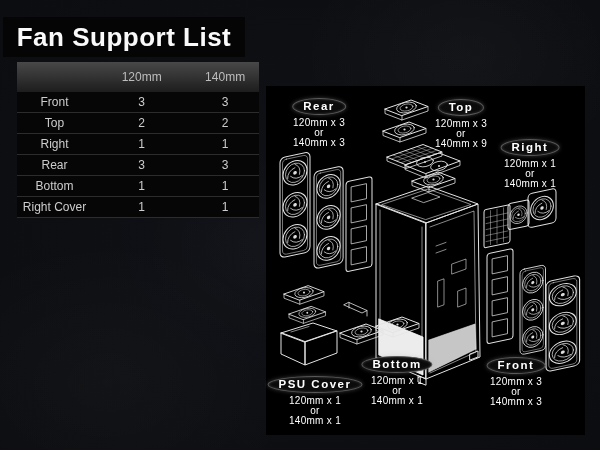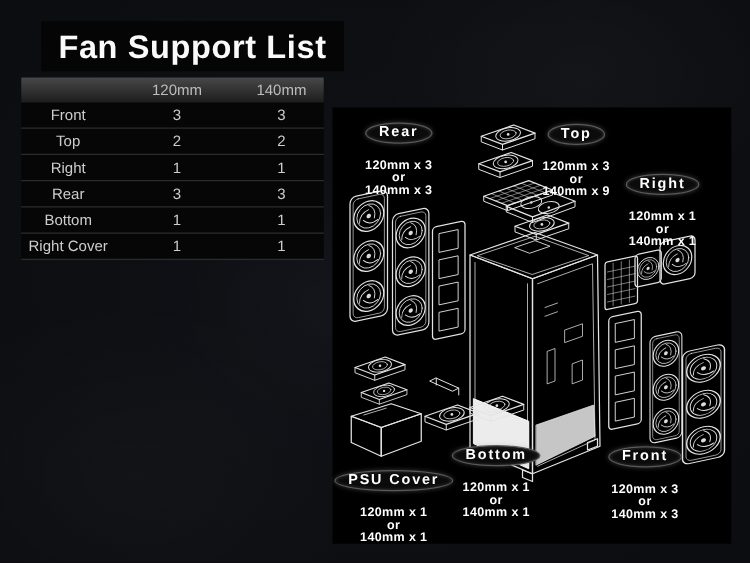--- a/index.html
+++ b/index.html
@@ -8,51 +8,51 @@
     font-family:"Liberation Sans",sans-serif;
     background-color:#0c0d10;
     background-image:
       radial-gradient(ellipse 260px 180px at 78% 12%, rgba(255,255,255,0.028), transparent 65%),
       radial-gradient(ellipse 300px 220px at 18% 85%, rgba(255,255,255,0.022), transparent 65%),
       radial-gradient(ellipse 220px 160px at 45% 55%, rgba(255,255,255,0.018), transparent 60%),
       radial-gradient(ellipse 500px 400px at 50% 50%, rgba(20,22,30,0.5), transparent 80%);
   }
   
   .title-bar{
-    position:absolute;left:33px;top:17px;width:242px;height:40px;
+    position:absolute;left:3px;top:17px;width:242px;height:40px;
     background:#050505;color:#fafafa;font-weight:700;font-size:26px;
     letter-spacing:0.5px;text-align:center;line-height:41px;
   }
   .spec-table{
     position:absolute;left:17px;top:62px;width:242px;background:#060606;
     color:#cdcdcd;font-size:12px;
   }
   .thead{
-    display:flex;height:20px;align-items:center;
+    display:flex;height:30px;align-items:center;
     background:linear-gradient(#484848,#1d1d1d);
     color:#bdbdbd;
     justify-content:flex-end;
   }
   .trow{display:flex;height:20px;align-items:center;border-bottom:1px solid #2c2c2c;}
   .c1{width:31%;text-align:center;}
   .c2{width:41%;text-align:center;}
   .c3{width:28%;text-align:center;}
   
   .diagram{
     position:absolute;left:266px;top:86px;width:319px;height:349px;background:#000;
   }
   .diagram svg{position:absolute;left:0;top:0;stroke:#e4e4e4;fill:none;
     stroke-width:1;stroke-linejoin:round;stroke-linecap:round;}
   .dlabel{position:absolute;transform:translateX(-50%);text-align:center;white-space:nowrap;}
   .badge{
     display:inline-block;background:#0b0b0b;border:1.5px solid #5a5a5a;border-radius:50%;
     padding:1px 10px 2px;color:#ffffff;font-weight:700;font-size:11.5px;letter-spacing:1.5px;
     box-shadow:0 0 4px rgba(170,170,170,0.35), inset 0 0 3px rgba(190,190,190,0.25);
   }
-  .spec{margin-top:13px;color:#ffffff;font-size:10px;line-height:10px;letter-spacing:0.3px;font-weight:bold;}
+  .spec{margin-top:3px;color:#ffffff;font-size:10px;line-height:10px;letter-spacing:0.3px;}
 </style>
 </head>
 <body>
 
 <div class="stage">
 
   <div class="title-bar">Fan Support List</div>
 
   <div class="spec-table">
     <div class="thead">

